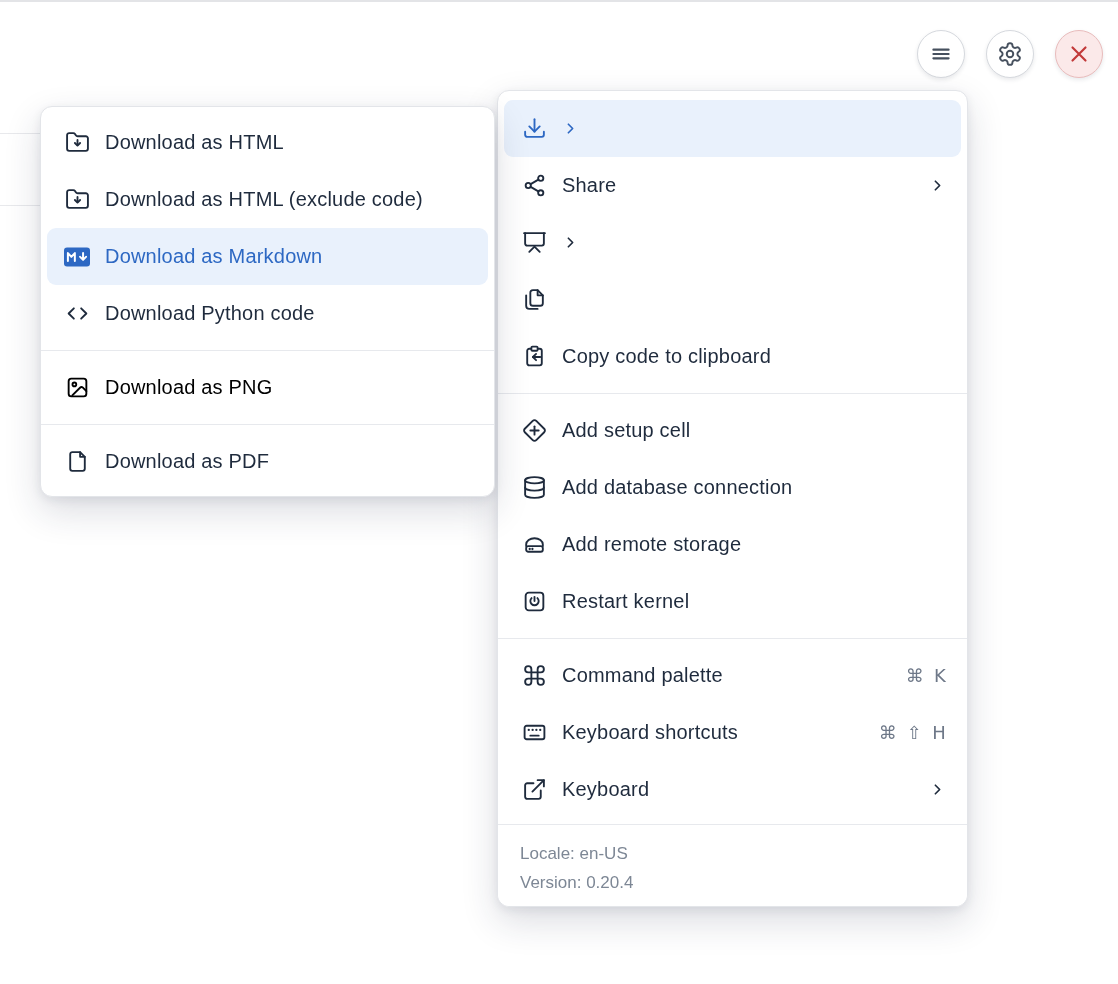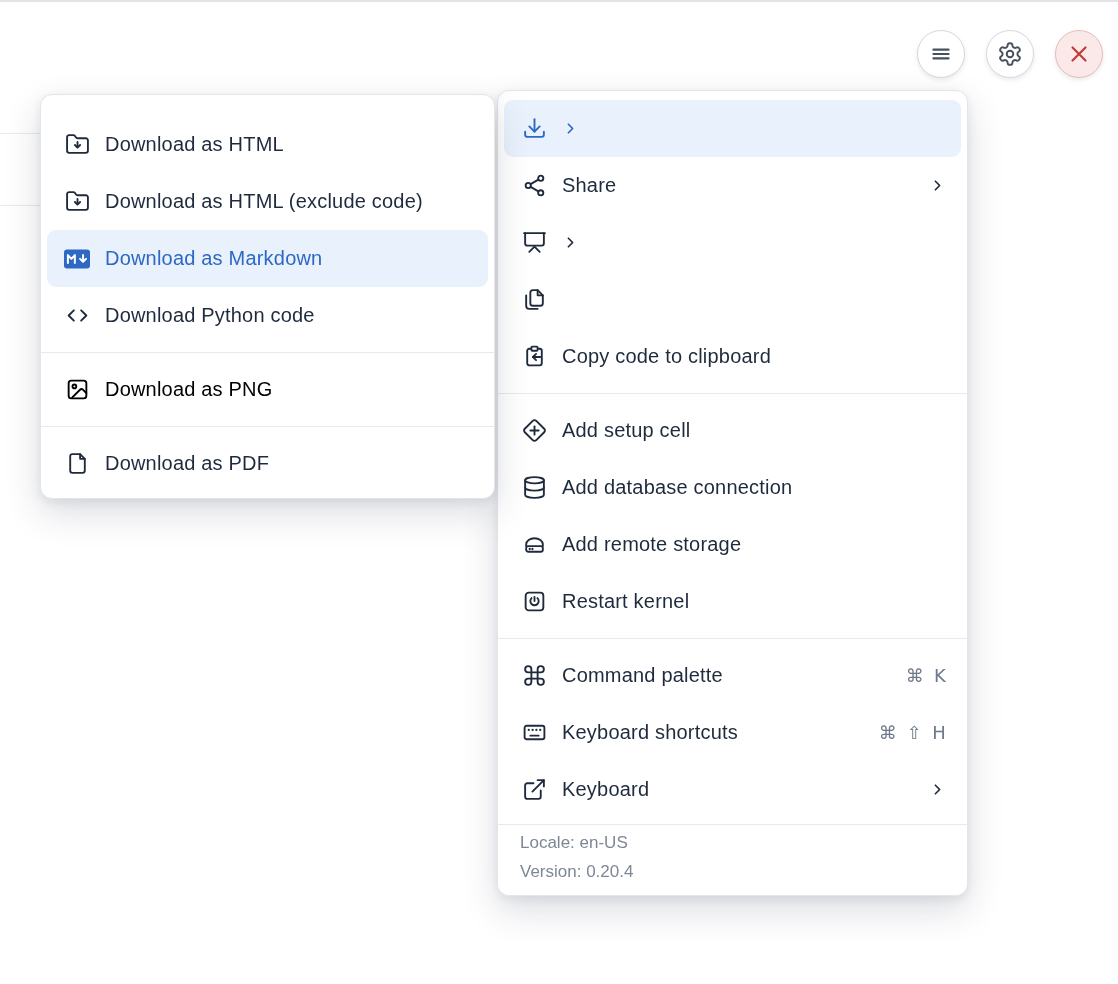--- a/index.html
+++ b/index.html
@@ -21,42 +21,42 @@
   .tb-btn svg { width:26px; height:26px; }
   .tb-btn.danger { background:#fbe9e9; border-color:#e9bcbc; color:#c23a3a; }
 
   
   .menu {
     position:absolute; background:#fff; border:1px solid #e3e5e9; border-radius:12px;
     box-shadow:0 14px 36px rgba(28,40,70,.16), 0 3px 10px rgba(28,40,70,.08);
   }
   #main-menu   { left:497px; top:88px;  width:471px; z-index:10; padding:0; }
   #main-menu .menu-groups { padding:9px 0 0; }
-  #download-submenu { left:40px; top:92px; width:455px; z-index:20; padding:21px 0 6px; }
+  #download-submenu { left:40px; top:104px; width:455px; z-index:20; padding:7px 0 6px; }
 
   .menu-item {
     display:flex; align-items:center; gap:15px; height:57px;
     margin:0 6px; padding:0 15px 0 17px; border-radius:9px;
     font-size:20px; letter-spacing:.2px; color:#1f2b3d; cursor:pointer;
   }
   .menu-item.highlighted { background:#e9f1fc; color:#2d68c3; }
   .menu-item.disabled { color:#000000; cursor:default; }
   .mi-icon { width:26px; height:26px; flex:none; display:flex; align-items:center; justify-content:center; }
   .mi-icon svg { width:25px; height:25px; display:block; }
   .mi-icon.markdown-badge svg { width:29px; height:22px; }
   .mi-label { flex:1; white-space:nowrap; }
   .mi-chevron { flex:none; display:flex; }
   .mi-chevron svg { width:17px; height:17px; }
   .mi-shortcut { flex:none; display:flex; gap:10px; font-family:"DejaVu Sans", sans-serif;
                  font-size:18px; color:#6e7888; }
   .separator { height:1px; background:#e7e9ed; margin:8px 0; }
 
   .menu-footer {
     margin-top:6px; border-top:1px solid #e7e9ed; border-radius:0 0 12px 12px;
-    padding:8px 22px 13px; display:flex; flex-direction:column; gap:9px;
+    padding:19px 22px 13px; display:flex; flex-direction:column; gap:9px;
     font-size:17px; color:#7d8795; background:#fff;
   }
 </style>
 </head>
 <body>
 
 <div class="page-line" style="top:131px"></div>
 <div class="page-line" style="top:203px"></div>
 
 <div id="toolbar">

